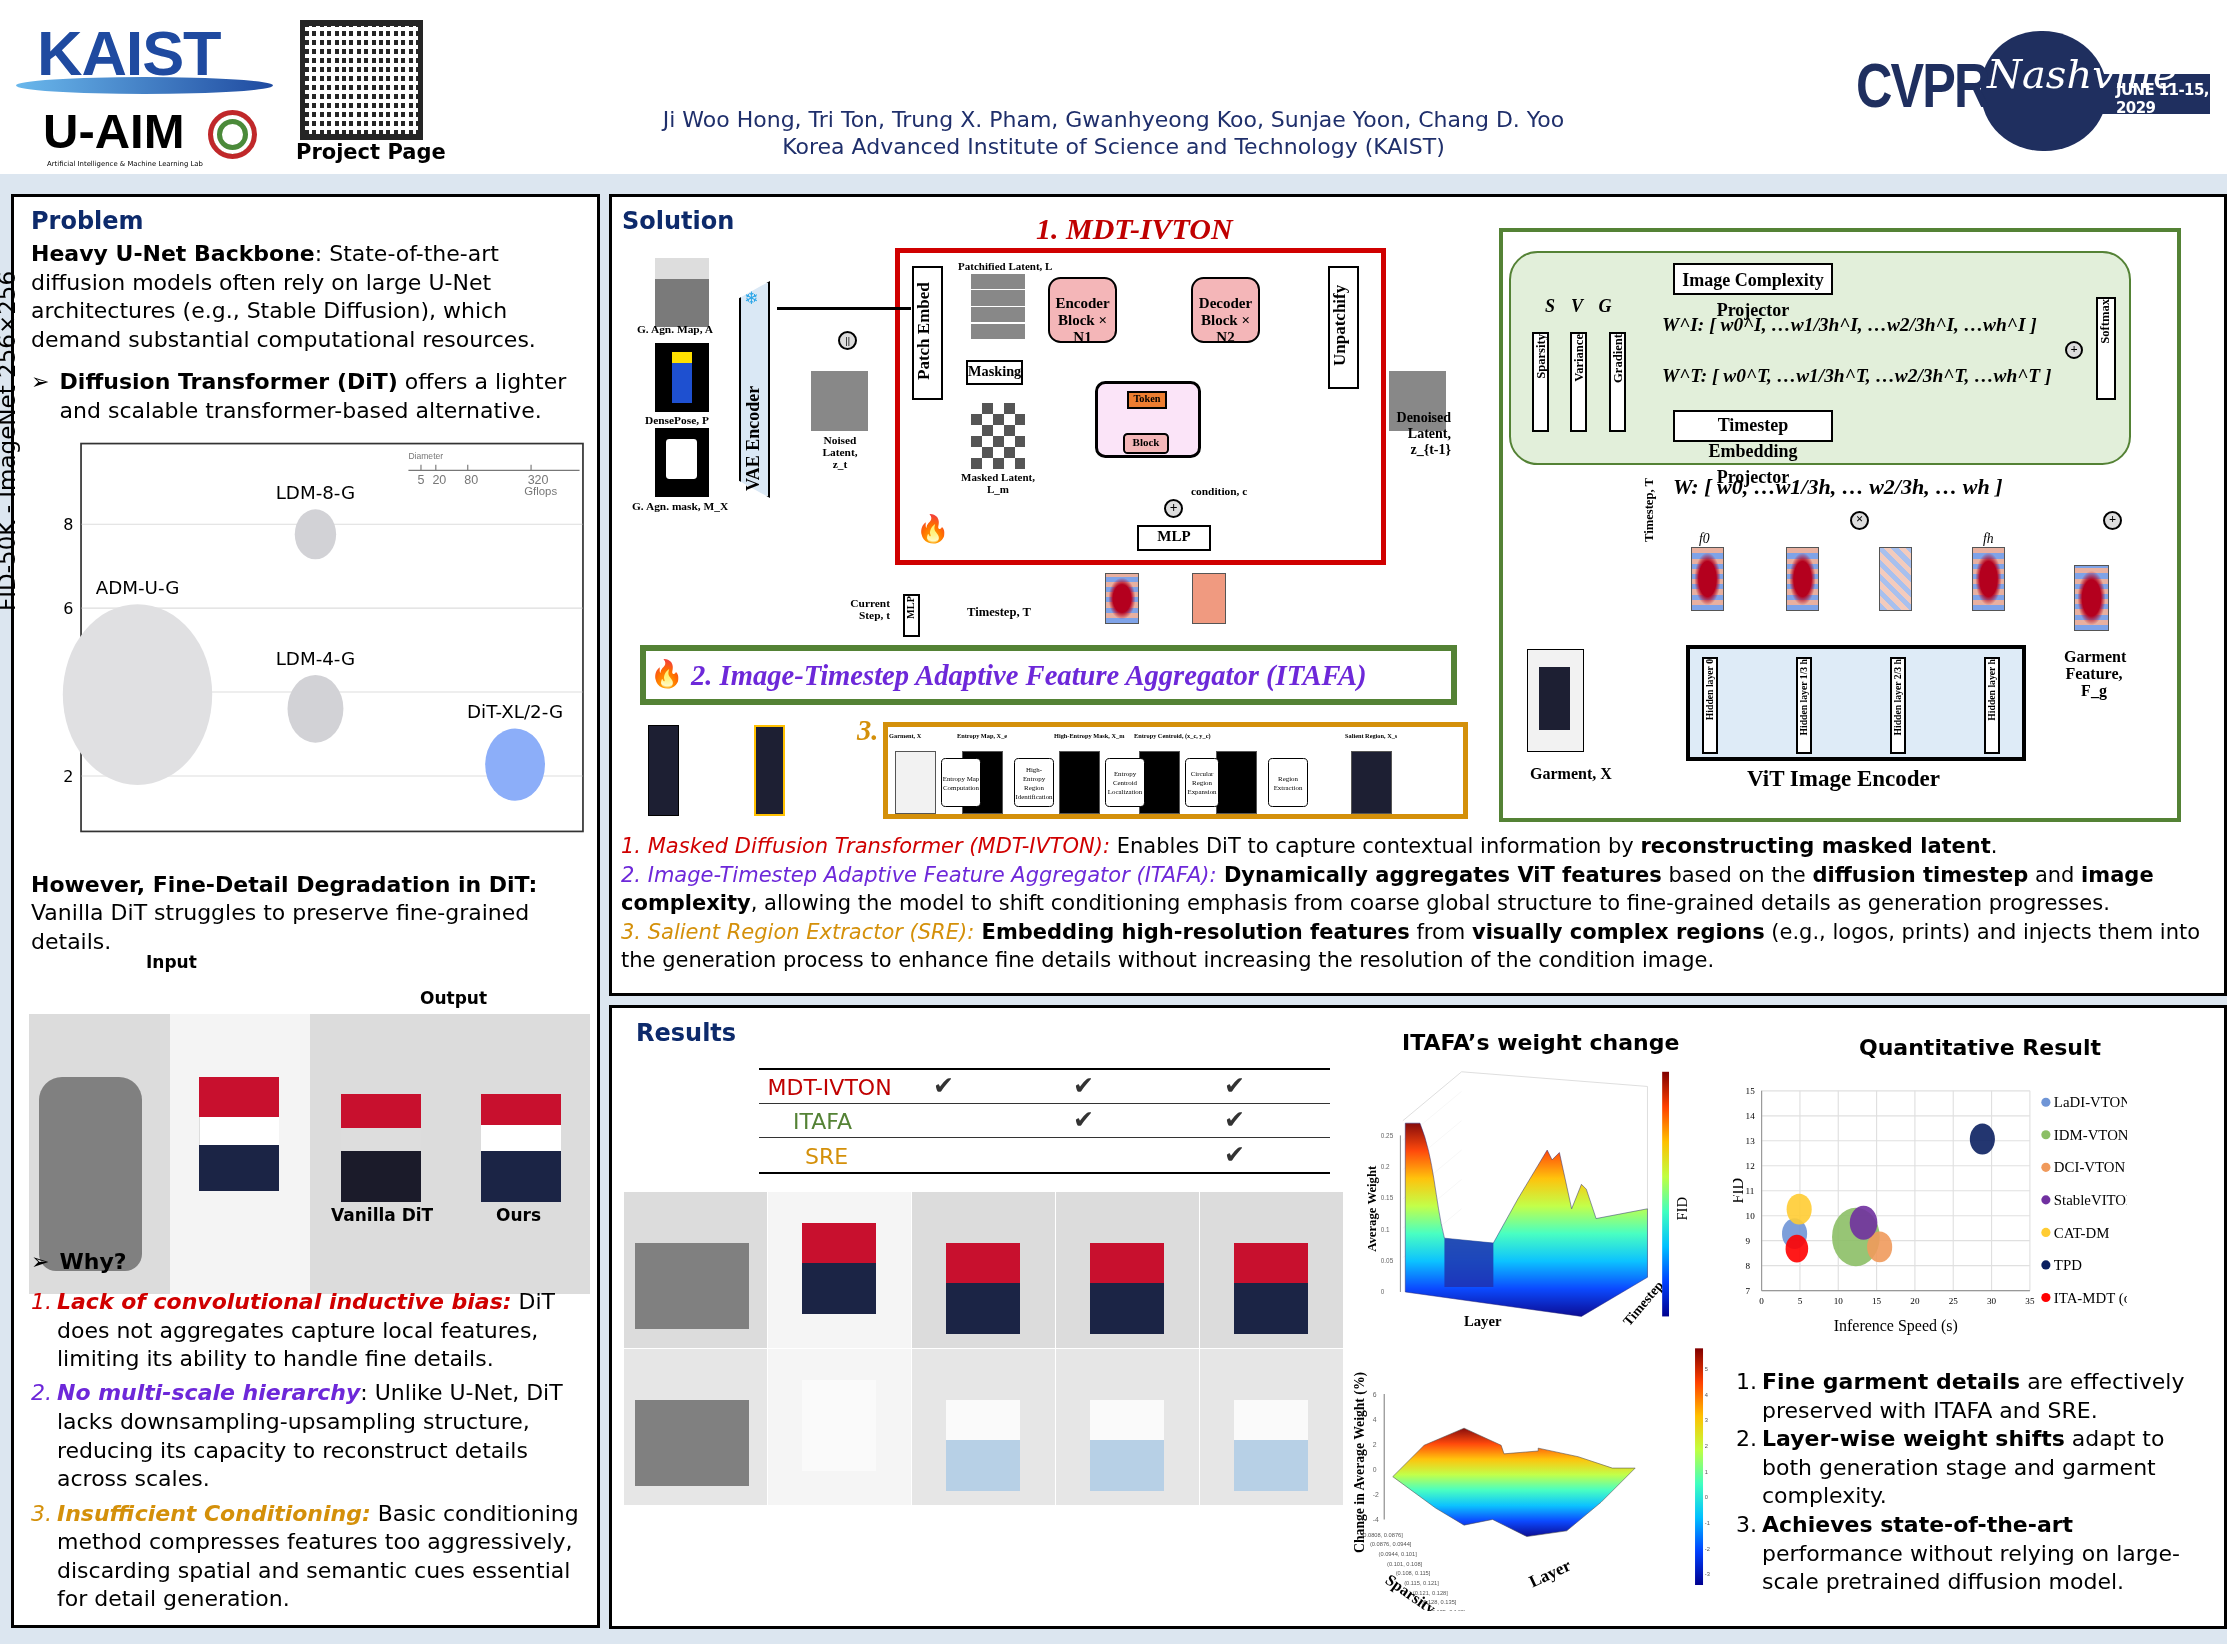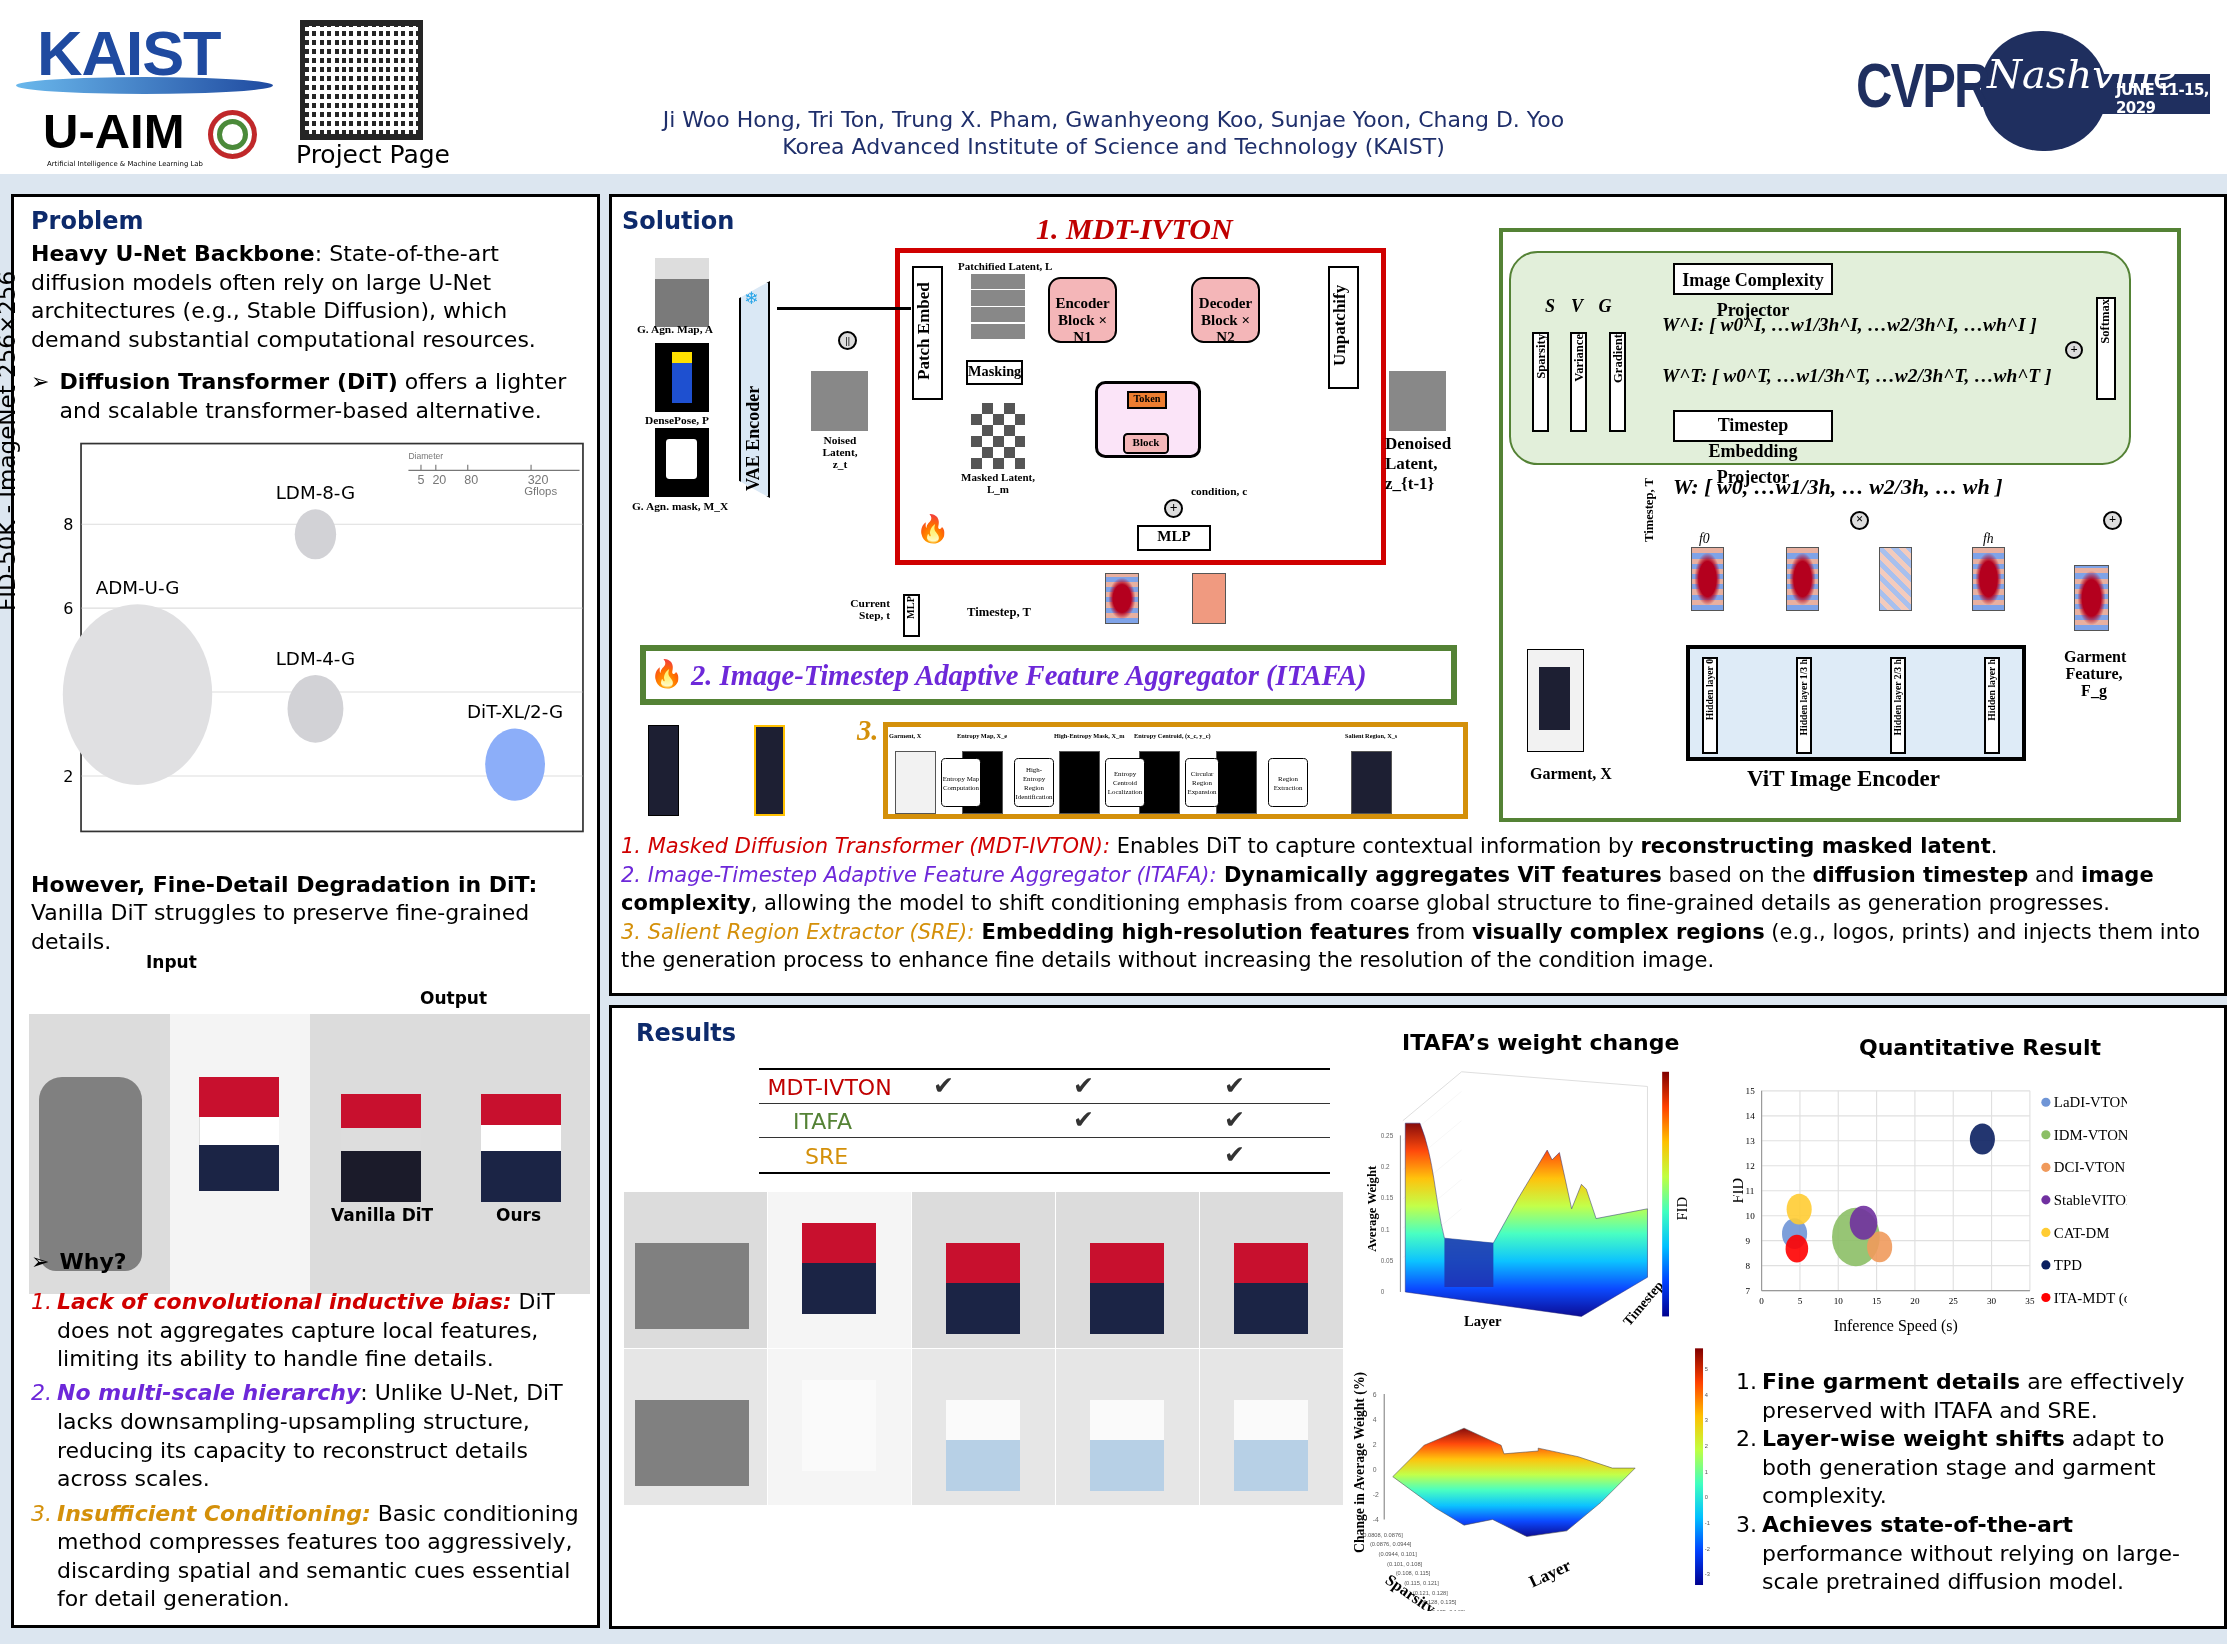--- a/index.html
+++ b/index.html
@@ -7,21 +7,21 @@
 .abs{position:absolute}
 #header{left:0;top:0;width:2227px;height:174px;background:#fff}
 .kaist{left:37px;top:17px;font-family:"Liberation Sans",sans-serif;font-weight:bold;font-size:63px;color:#1f4aa0;letter-spacing:-1.1px;transform:scaleY(1.0)}
 .lens{left:16px;top:77px;width:257px;height:17px;border-radius:50%;background:linear-gradient(90deg,#6ab8ec,#1f4aa0)}
 .uaim{left:43px;top:103px;font-family:"Liberation Sans",sans-serif;font-weight:bold;font-size:49px;color:#000}
 .uaim-target{left:208px;top:110px;width:49px;height:49px;border-radius:50%;border:5.1px solid #c0282a;box-shadow:inset 0 0 0 4px #fff,inset 0 0 0 9px #4b8a3a}
 .uaim-sub{left:47px;top:160px;font-size:6.9px}
 .qr{left:300px;top:20px;width:123px;height:120px;border:5.7px solid #000;background:
 repeating-linear-gradient(0deg,#000 0 4.6px,#fff 4.6px 9px),#fff;opacity:.85}
 .qr-inner{left:305px;top:26px;width:111px;height:108px;background:repeating-linear-gradient(90deg,transparent 0 4px,#fff 4px 7.4px)}
-.qr-label{left:296px;top:140px;font-size:25px;font-weight:normal;font-family:"DejaVu Sans",sans-serif}
+.qr-label{left:296px;top:140px;font-size:21px;font-weight:bold;font-family:"DejaVu Sans",sans-serif}
 .title{left:434px;top:11.4px;width:1359px;text-align:center;font-size:33px;font-weight:bold;line-height:41px;letter-spacing:-0.6px}
 .authors{left:434px;top:106px;width:1359px;text-align:center;font-size:22px;color:#1f2f6b;line-height:27px}
 .cvpr{left:1856px;top:49px;font-family:"Liberation Sans",sans-serif;font-weight:bold;font-size:63px;color:#1f2f5f;letter-spacing:-2.3px;transform:scaleX(.8);transform-origin:left}
 .guitar{left:1981px;top:31px;width:126px;height:120px;border-radius:48% 52% 50% 50%;background:#1f2f5f}
 .neck{left:2090px;top:74px;width:120px;height:40px;background:#1f2f5f}
 .nash{left:1987px;top:51px;font-family:"DejaVu Serif",serif;font-style:italic;font-size:40px;color:#fff}
 .june{left:2116px;top:81px;font-size:15px;font-weight:bold;color:#fff;letter-spacing:-0.6px}
 
 .panel{background:#fff;border:3.4px solid #000}
 .h2{font-size:24px;font-weight:bold;color:#0d2a6b}
@@ -182,21 +182,21 @@
 <div class="box" style="left:966px;top:360px;width:57px;height:25px;font-size:14.3px;line-height:19.4px">Masking</div>
 <div class="img" style="left:971px;top:403px;width:54px;height:66px;background:conic-gradient(#555 25%,#fff 0 50%,#555 0 75%,#fff 0) 0 0/22px 22px"></div>
 <div class="abs serif b" style="left:955px;top:471px;font-size:11px;width:86px;text-align:center">Masked Latent, L_m</div>
 
 <div class="box pink" style="left:1048px;top:277px;width:69px;height:66px;font-size:15px;padding-top:16px">Encoder Block × N1</div>
 <div class="box pink" style="left:1191px;top:277px;width:69px;height:66px;font-size:15px;padding-top:16px">Decoder Block × N2</div>
 <div class="box" style="left:1328px;top:266px;width:31px;height:123px;font-size:17px">
     <div class="vtext" style="height:114px">Unpatchify</div>
   </div>
 <div class="img" style="left:1389px;top:371px;width:57px;height:60px;background:#888"></div>
-<div class="abs serif b" style="left:1385px;top:434px;font-size:17px;width:66px;text-align:left">Denoised Latent, z_{t-1}</div>
+<div class="abs serif b" style="left:1385px;top:410px;font-size:14px;width:66px;text-align:right">Denoised Latent, z_{t-1}</div>
 
 <div class="abs" style="left:1095px;top:381px;width:106px;height:77px;background:#fbe4f8;border:3.4px solid #000;border-radius:10.3px"></div>
 <div class="box" style="left:1127px;top:391px;width:40px;height:18px;font-size:10.3px;background:#ed7d31;line-height:12.6px">Token</div>
 <div class="box pink" style="left:1123px;top:433px;width:46px;height:20.6px;font-size:11px;border-radius:4.6px;line-height:15px">Block</div>
 <div class="abs serif b" style="left:1191px;top:485px;font-size:11.4px">condition, c</div>
 <div class="circ" style="left:1164px;top:499px;width:19.4px;height:19.4px;font-size:13.7px;line-height:13.7px">+</div>
 <div class="box" style="left:1137px;top:525px;width:74px;height:26px;font-size:15px;line-height:19.4px">MLP</div>
 <div class="abs" style="left:916px;top:513px;font-size:27px">🔥</div>
 
 <div class="abs serif b" style="left:839px;top:597px;font-size:11.4px;text-align:right;width:51px">Current Step, t</div>

